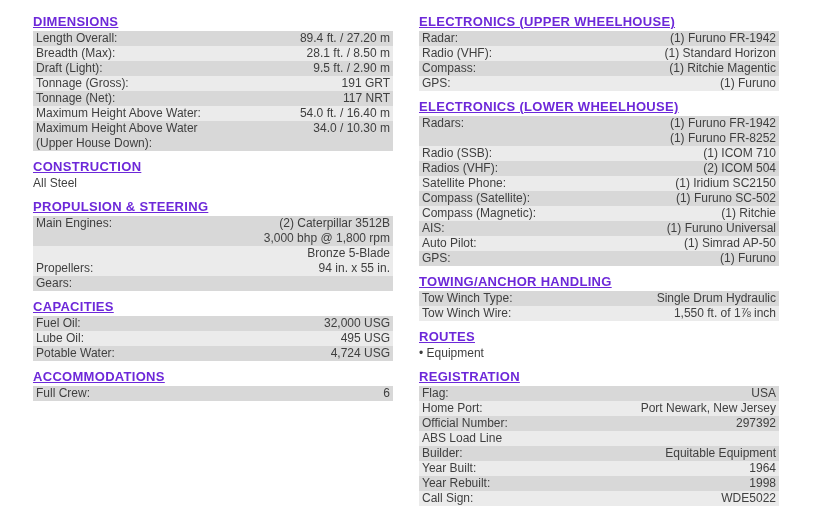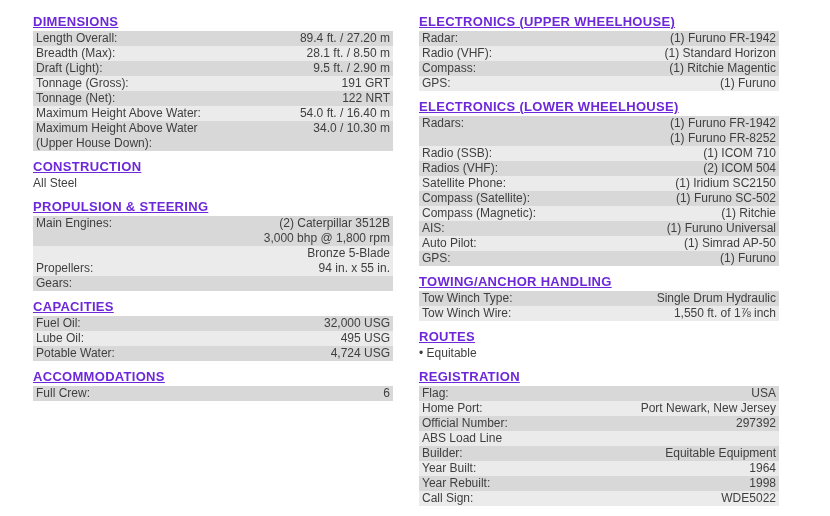--- a/index.html
+++ b/index.html
@@ -93,21 +93,21 @@
         </div>
         <div class="value">
           <div>191 GRT</div>
         </div>
       </div>
       <div class="row dark">
         <div class="label">
           <div>Tonnage (Net):</div>
         </div>
         <div class="value">
-          <div>122 NRT</div>
+          <div>117 NRT</div>
         </div>
       </div>
       <div class="row light">
         <div class="label">
           <div>Maximum Height Above Water:</div>
         </div>
         <div class="value">
           <div>54.0 ft. / 16.40 m</div>
         </div>
       </div>
@@ -317,21 +317,21 @@
         <div class="label">
           <div>Tow Winch Wire:</div>
         </div>
         <div class="value">
           <div>1,550 ft. of 1⅞ inch</div>
         </div>
       </div>
     </div>
     <div class="section">
       <div class="heading">ROUTES</div>
-      <div class="plain-line">• Equitable</div>
+      <div class="plain-line">• Equipment</div>
     </div>
     <div class="section">
       <div class="heading">REGISTRATION</div>
       <div class="row dark">
         <div class="label">
           <div>Flag:</div>
         </div>
         <div class="value">
           <div>USA</div>
         </div>

